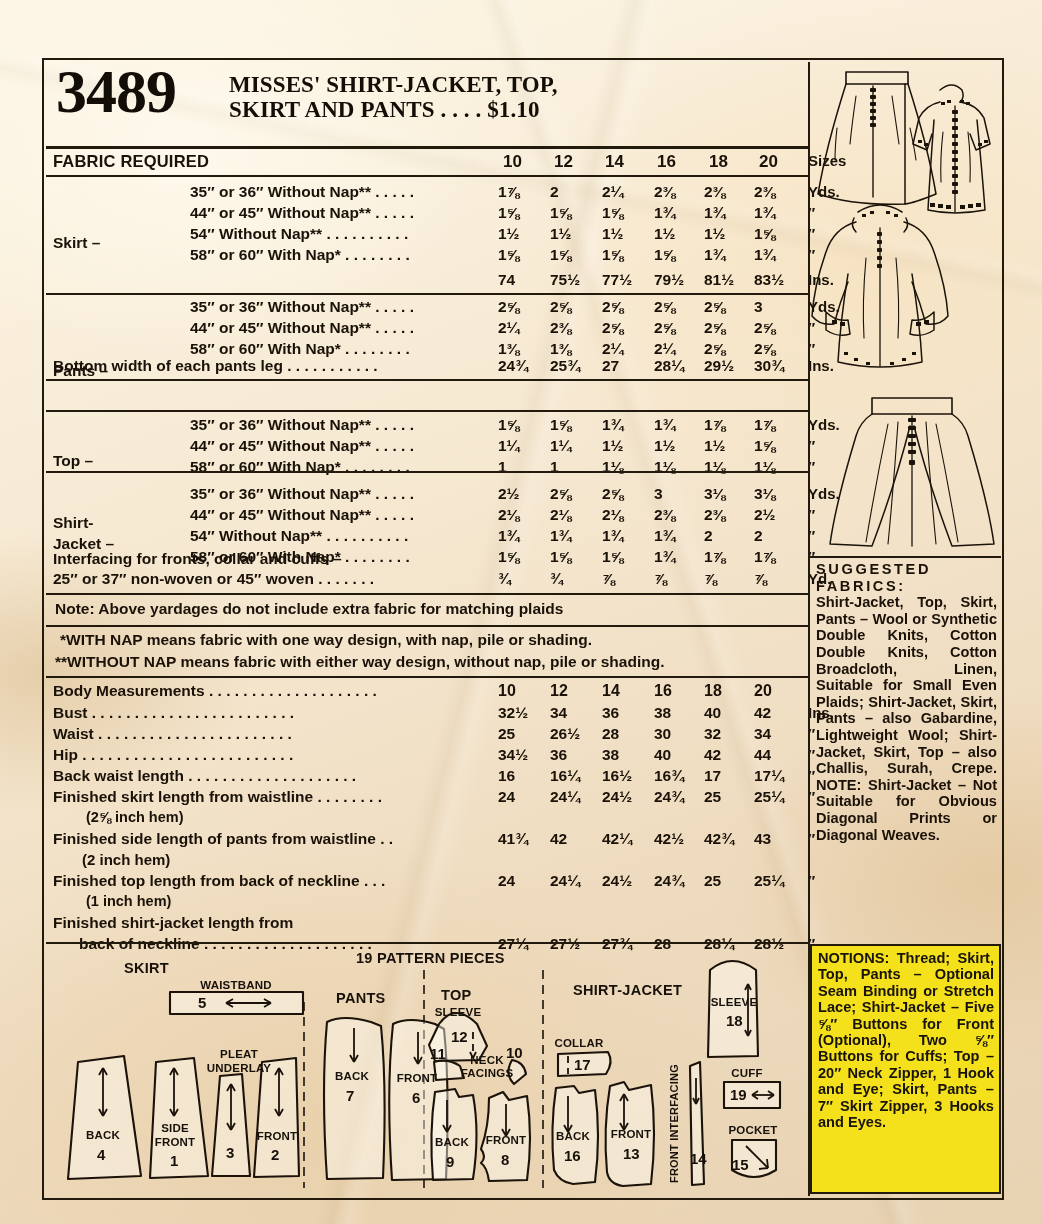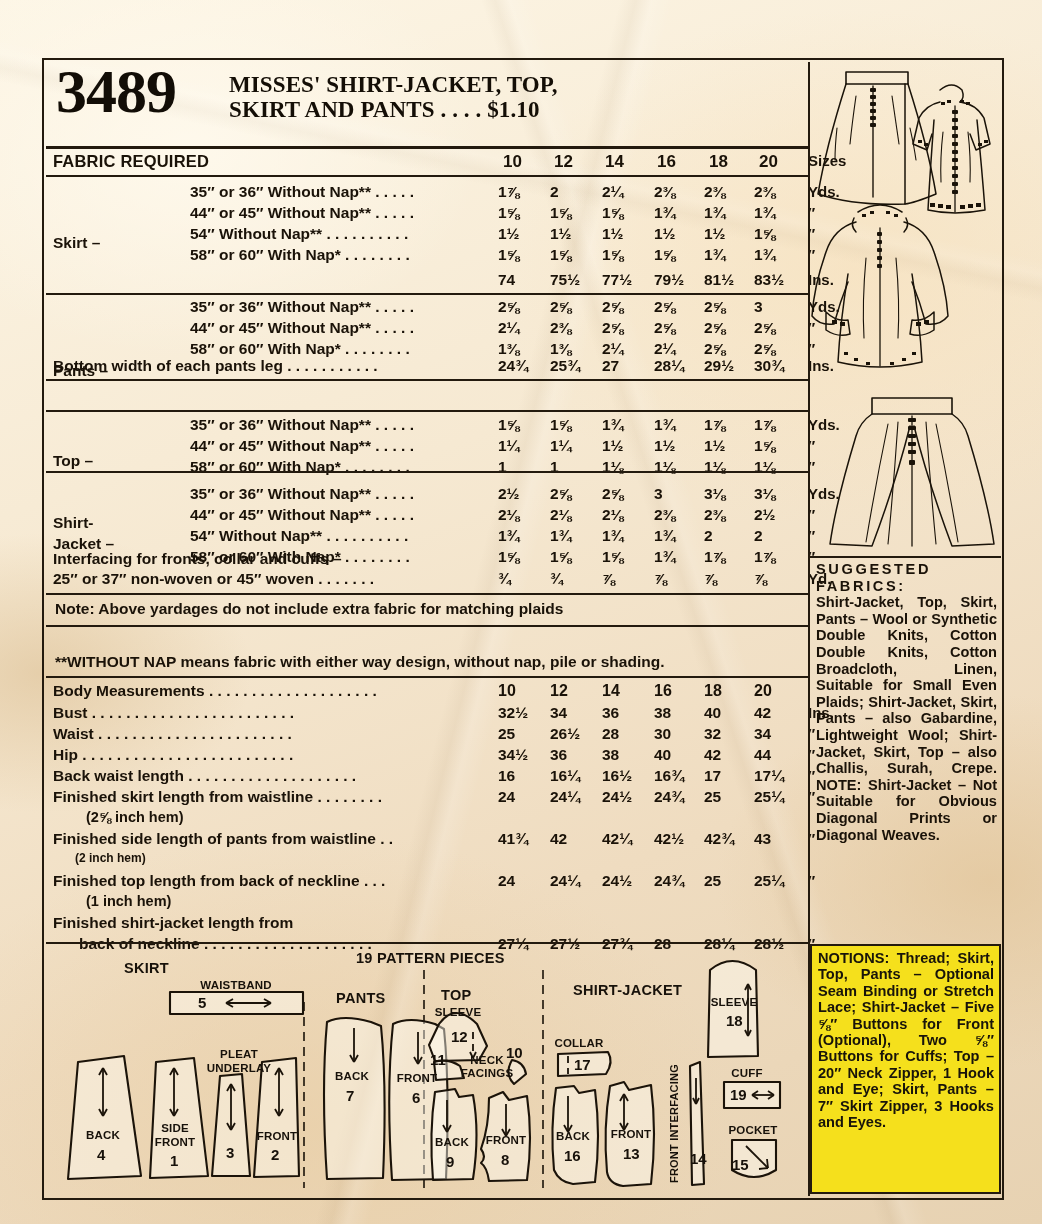--- a/index.html
+++ b/index.html
@@ -298,20 +298,21 @@
         <div class="num" style="left:608px;top:508px">⅞</div>
         <div class="num" style="left:658px;top:508px">⅞</div>
         <div class="num" style="left:708px;top:508px">⅞</div>
         <div class="unit" style="left:762px;top:508px">Yd.</div>
       </div>
     <div class="rule" style="top:531px"></div>
 
     <div class="noteline" style="top:538px">Note: Above yardages do not include extra fabric for matching plaids</div>
     <div class="rule" style="top:563px"></div>
 
+    <div class="napline" style="top:569px">*WITH NAP means fabric with one way design, with nap, pile or shading.</div>
     <div class="napline" style="top:591px;left:9px">**WITHOUT NAP means fabric with either way design, without nap, pile or shading.</div>
     <div class="rule" style="top:614px"></div>
 
     <div class="fullline" style="top:620px">Body Measurements . . . . . . . . . . . . . . . . . . . .</div>
     <div id="bm-sizes">
         <div class="num" style="left:452px;top:620px;font-size:16px">10</div>
         <div class="num" style="left:504px;top:620px;font-size:16px">12</div>
         <div class="num" style="left:556px;top:620px;font-size:16px">14</div>
         <div class="num" style="left:608px;top:620px;font-size:16px">16</div>
         <div class="num" style="left:658px;top:620px;font-size:16px">18</div>
@@ -360,21 +361,21 @@
         <div class="unit" style="left:762px;top:726px">″</div>
         <div class="fullline" style="top:747px;left:40px;font-size:14.5px">(2⅝ inch hem)</div>
         <div class="fullline" style="top:768px">Finished side length of pants from waistline . .</div>
         <div class="num" style="left:452px;top:768px">41¾</div>
         <div class="num" style="left:504px;top:768px">42</div>
         <div class="num" style="left:556px;top:768px">42¼</div>
         <div class="num" style="left:608px;top:768px">42½</div>
         <div class="num" style="left:658px;top:768px">42¾</div>
         <div class="num" style="left:708px;top:768px">43</div>
         <div class="unit" style="left:762px;top:768px">″</div>
-        <div class="fullline" style="top:789px;left:29px;font-size:12px">(2 inch hem)</div>
+        <div class="fullline" style="top:789px;left:36px;font-size:15px">(2 inch hem)</div>
         <div class="fullline" style="top:810px">Finished top length from back of neckline . . .</div>
         <div class="num" style="left:452px;top:810px">24</div>
         <div class="num" style="left:504px;top:810px">24¼</div>
         <div class="num" style="left:556px;top:810px">24½</div>
         <div class="num" style="left:608px;top:810px">24¾</div>
         <div class="num" style="left:658px;top:810px">25</div>
         <div class="num" style="left:708px;top:810px">25¼</div>
         <div class="unit" style="left:762px;top:810px">″</div>
         <div class="fullline" style="top:831px;left:40px;font-size:14.5px">(1 inch hem)</div>
         <div class="fullline" style="top:852px">Finished shirt-jacket length from</div>
@@ -492,21 +493,21 @@
 
       <div class="pc-lbl" style="left:280px;top:126px;width:52px">BACK</div>
       <div class="pc-num" style="left:300px;top:143px">7</div>
 
       <div class="pc-lbl" style="left:345px;top:128px;width:52px">FRONT</div>
       <div class="pc-num" style="left:366px;top:145px">6</div>
 
       <div class="pc-lbl" style="left:382px;top:62px;width:60px">SLEEVE</div>
       <div class="pc-num" style="left:405px;top:84px">12</div>
 
-      <div class="pc-num" style="left:384px;top:107px">11</div>
+      <div class="pc-num" style="left:384px;top:101px">11</div>
       <div class="pc-lbl" style="left:416px;top:110px;width:50px">NECK</div>
       <div class="pc-lbl" style="left:410px;top:123px;width:62px">FACINGS</div>
       <div class="pc-num" style="left:460px;top:100px">10</div>
 
       <div class="pc-lbl" style="left:384px;top:192px;width:44px">BACK</div>
       <div class="pc-num" style="left:400px;top:209px">9</div>
 
       <div class="pc-lbl" style="left:435px;top:190px;width:50px">FRONT</div>
       <div class="pc-num" style="left:455px;top:207px">8</div>
 

